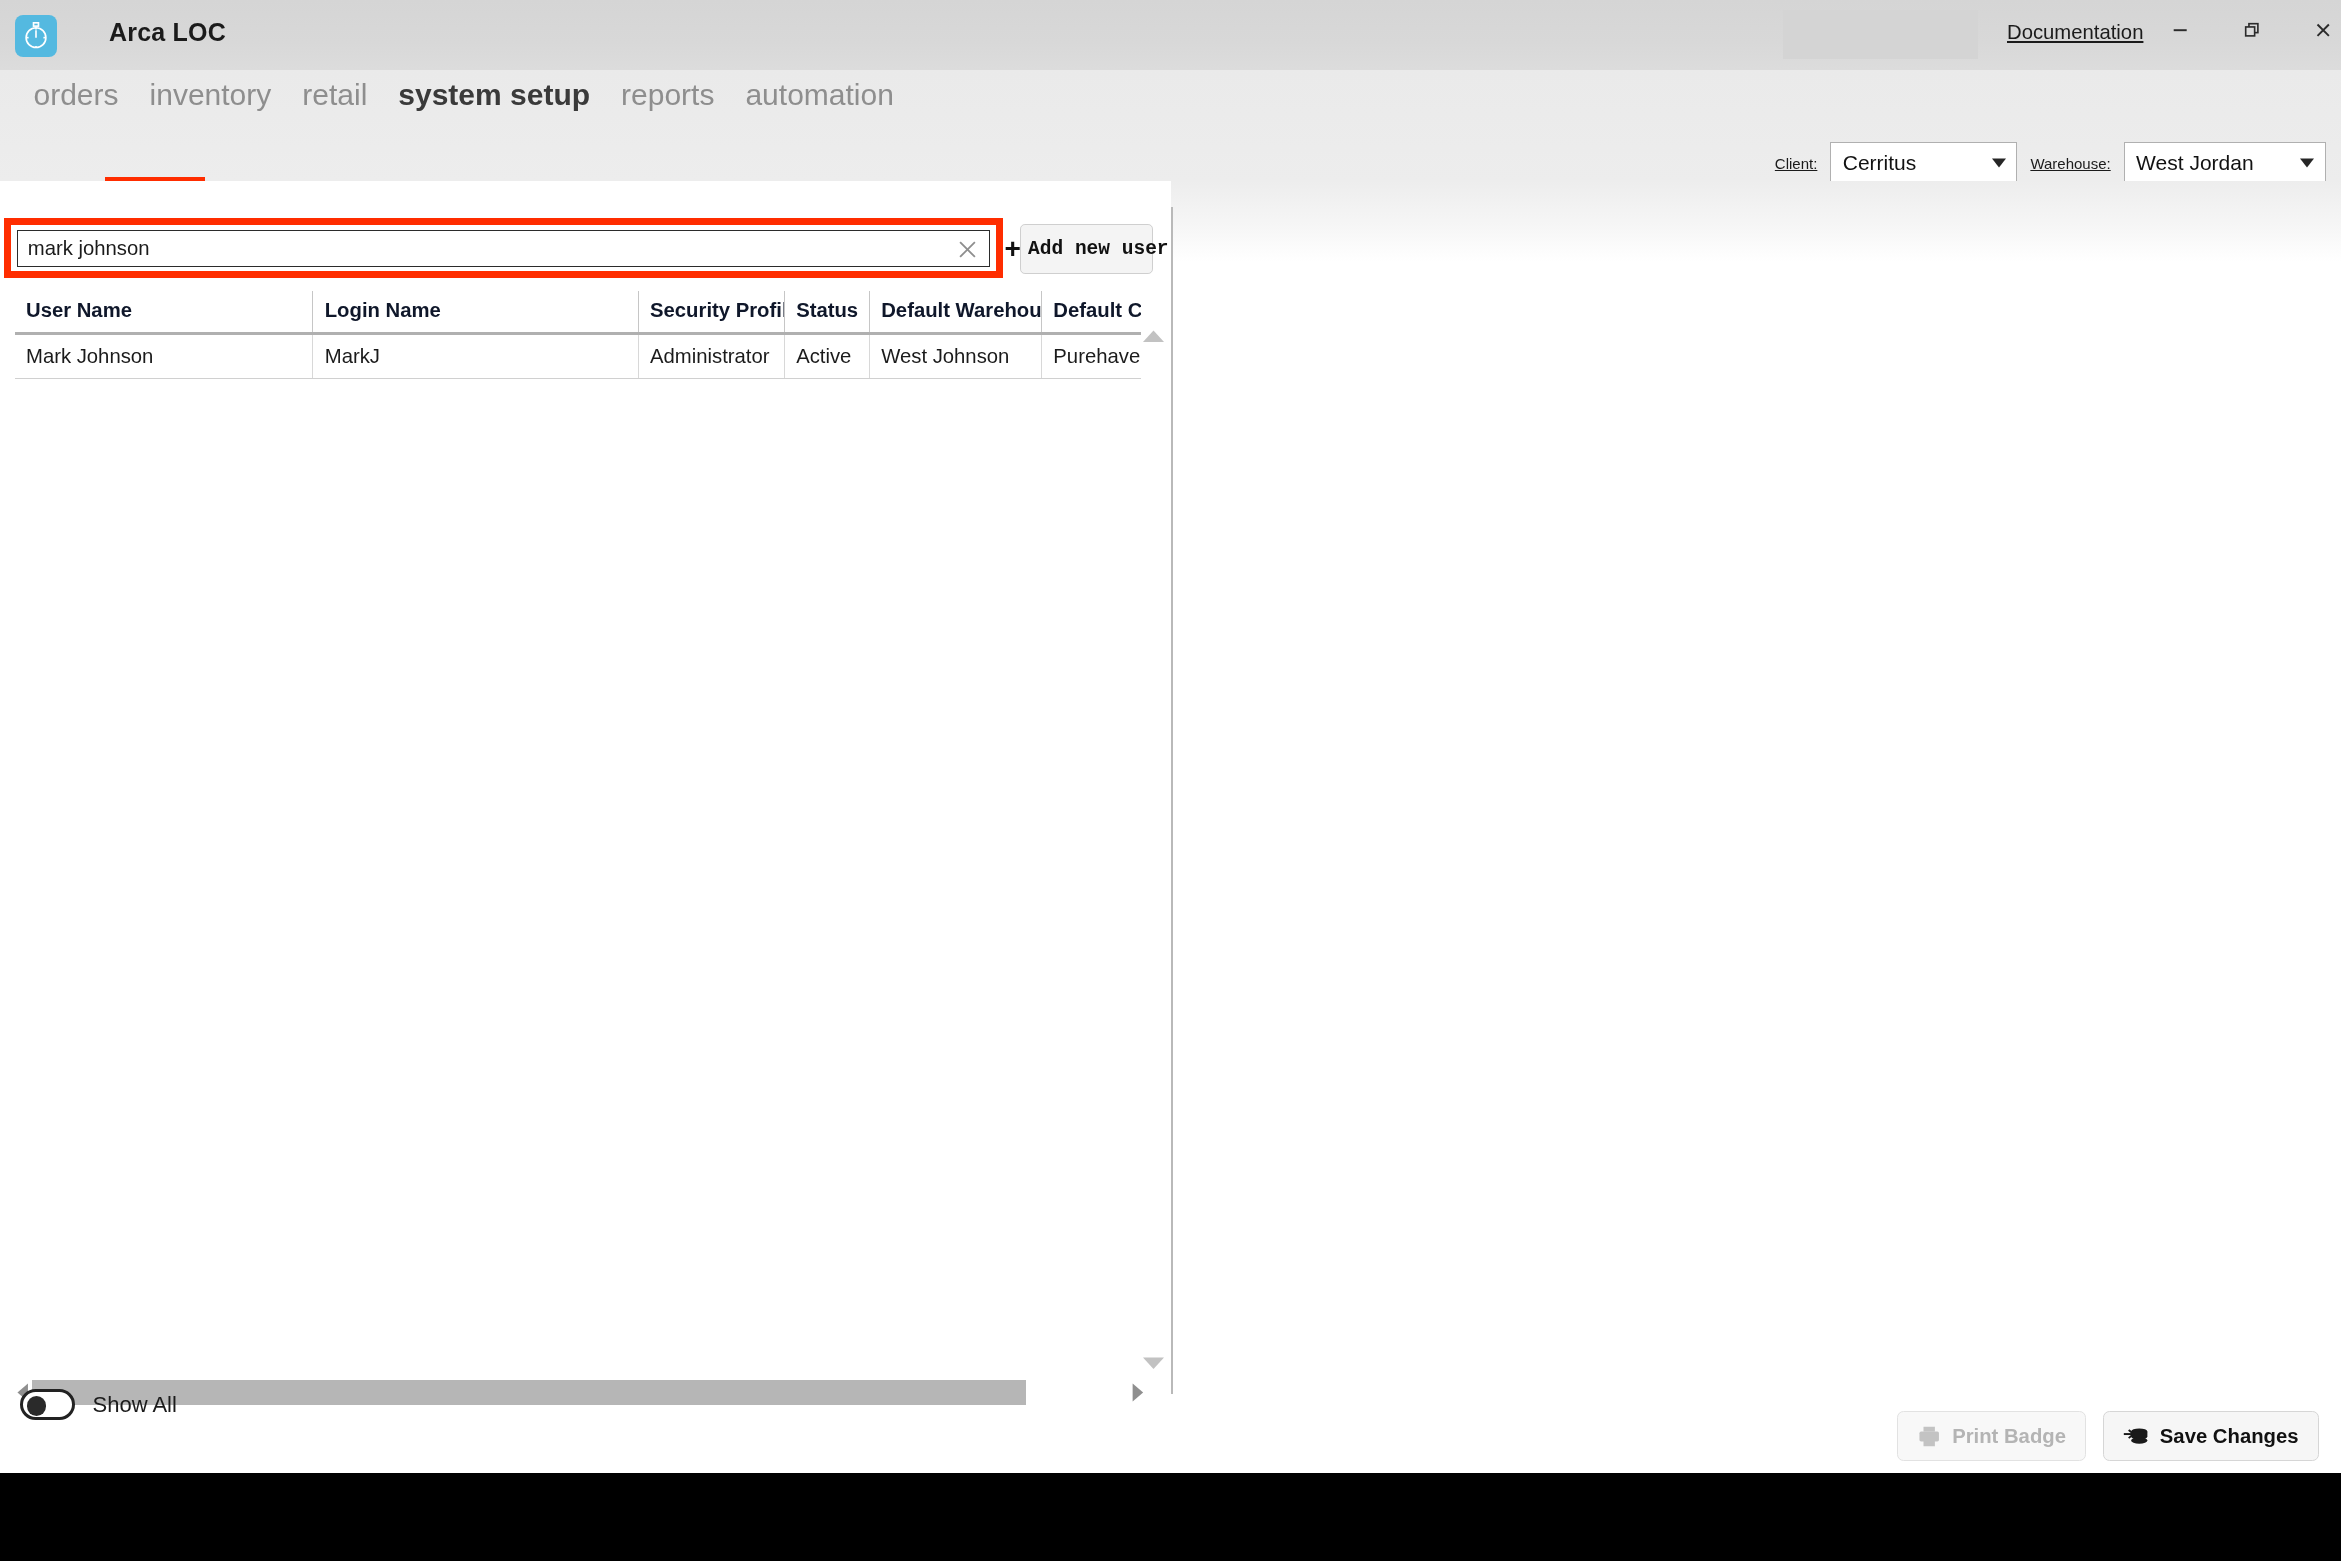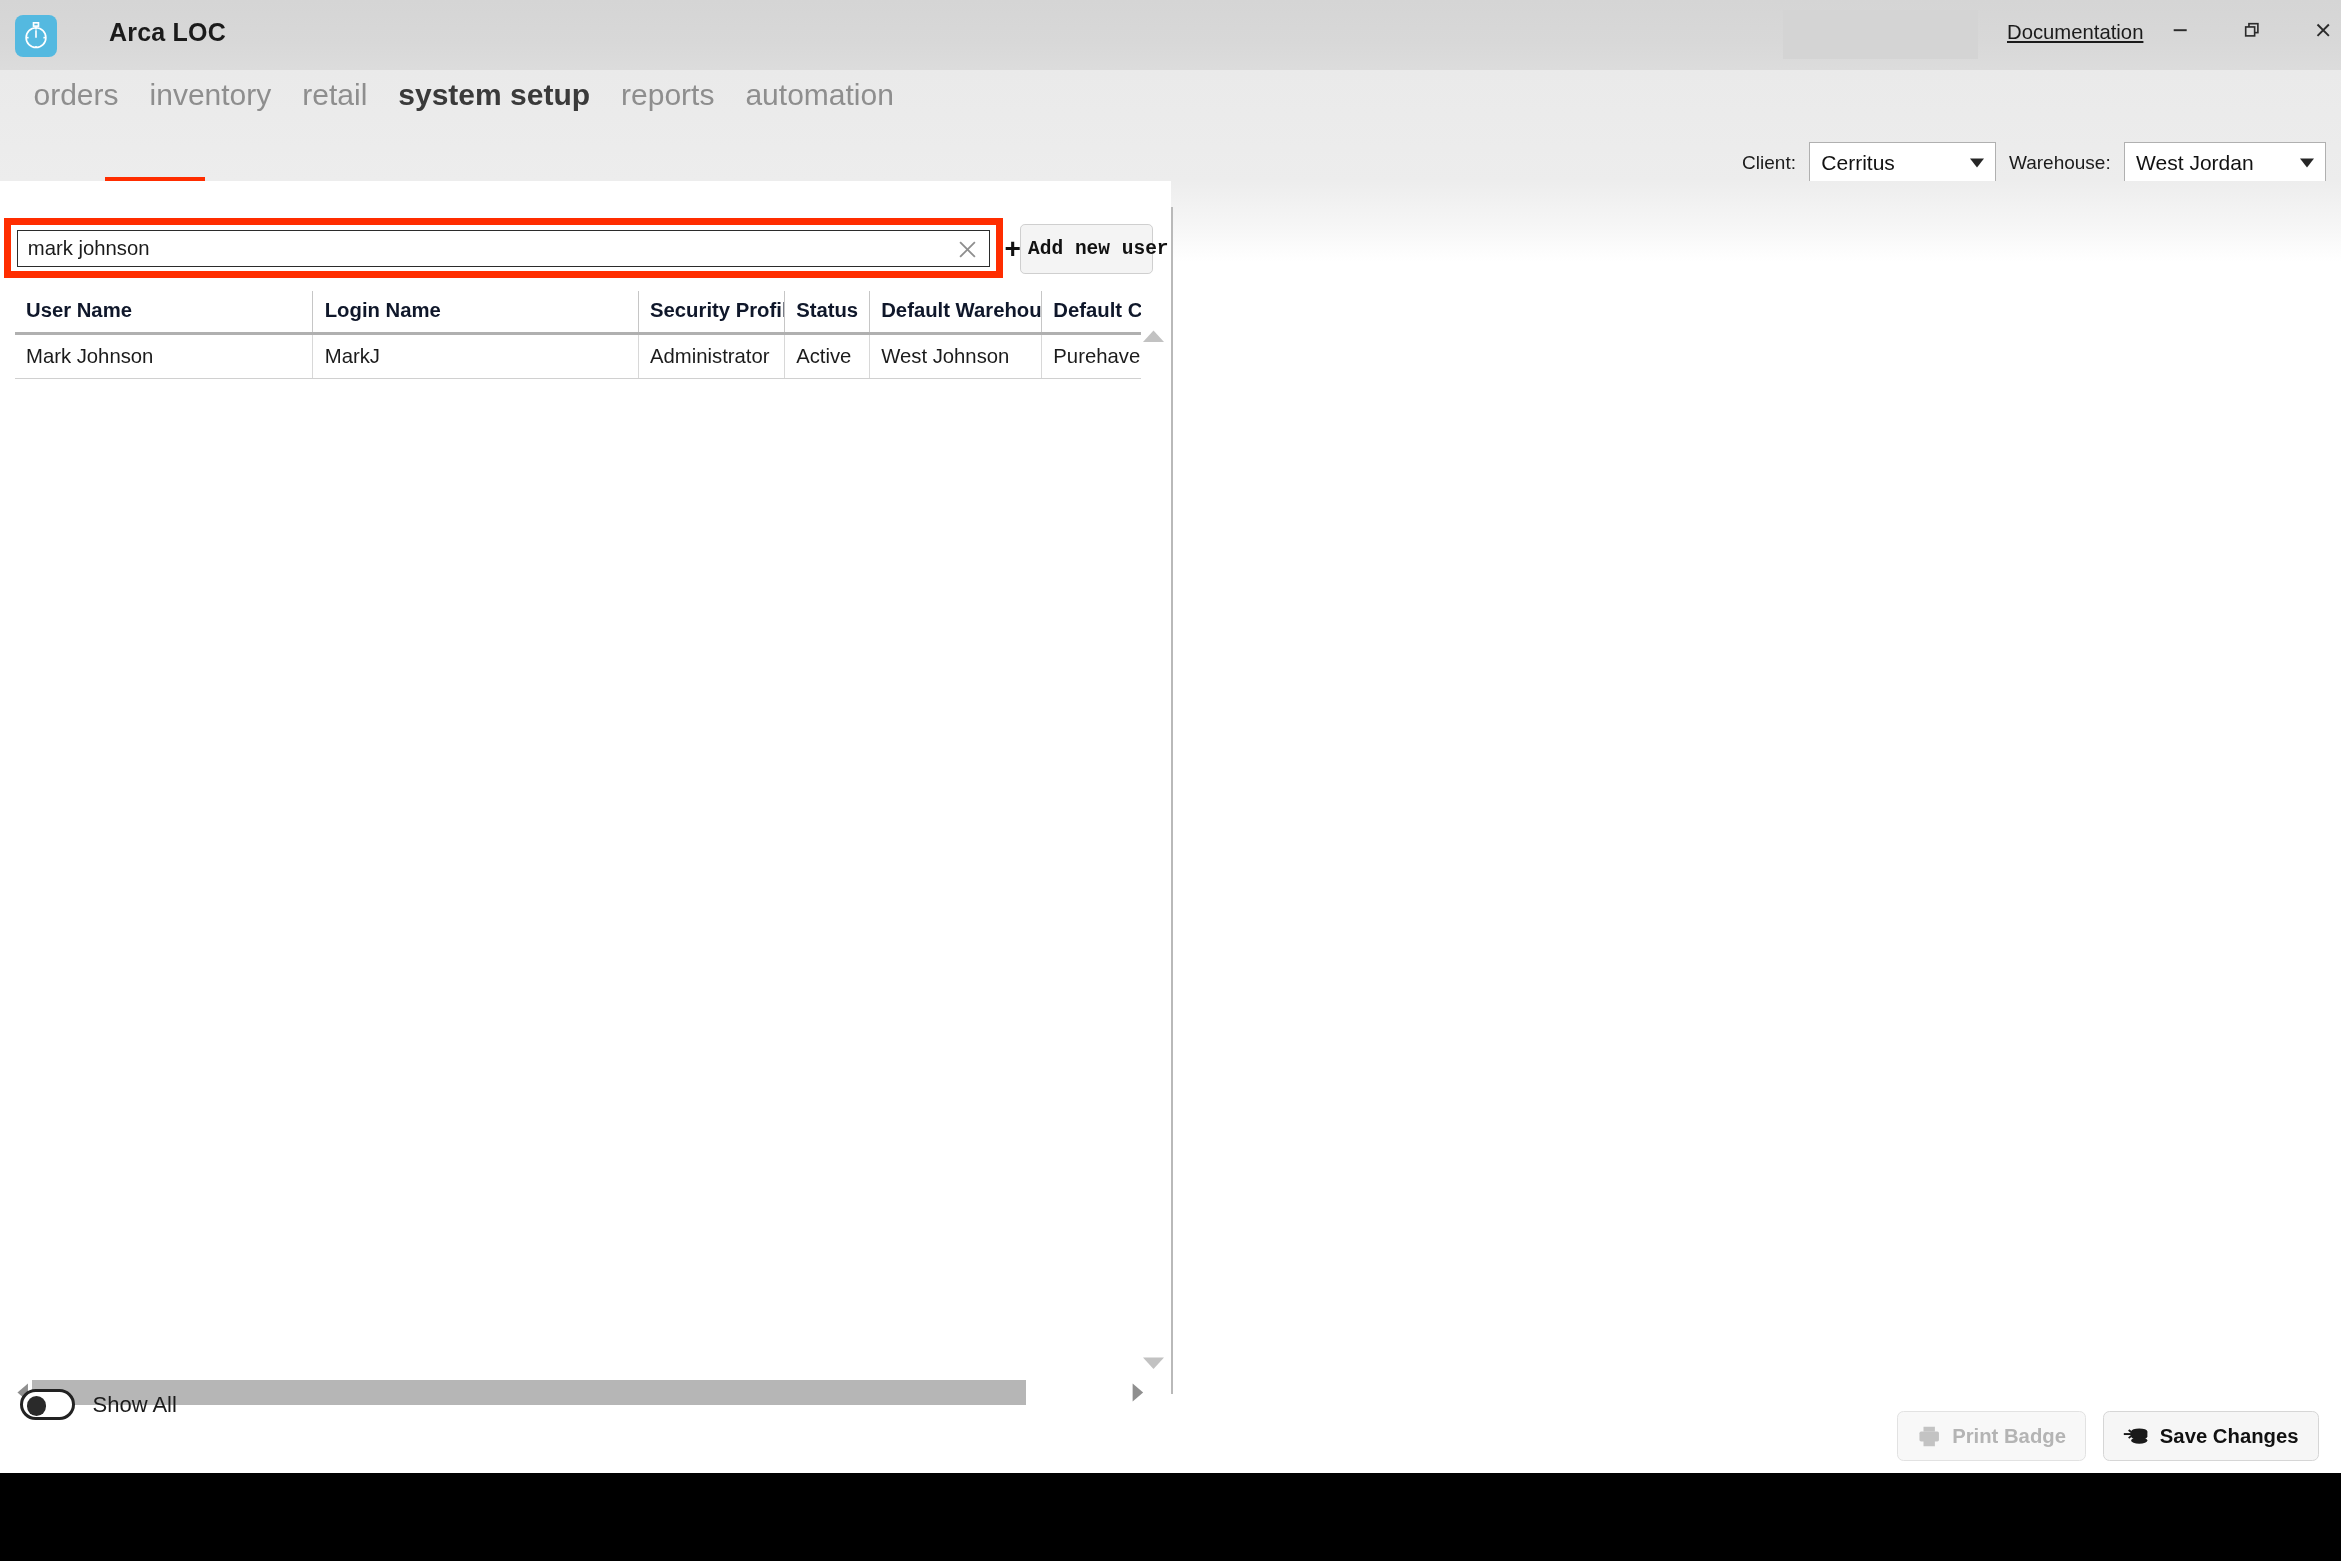--- a/index.html
+++ b/index.html
@@ -197,21 +197,21 @@
   .fbtn.disabled { border-color:#e2e2e2; background:#f8f8f8; cursor:default; }
   .fbtn.disabled .fl { color:#b4b4b4; }
 
   .blackbar {
     position:absolute; left:0; top:1473px; width:2342px; height:88px;
     background:#000000;
   }
 
   
   .sel-row { position:absolute; top:72px; right:16.3px; display:flex; align-items:center; gap:13px; }
-  .sel-label { font-size:19px; color:#1b1b1b; }
+  .sel-label { font-size:15px; color:#1b1b1b;text-decoration:underline; }
   .sel-box {
     height:42px; border:0.8px solid #b0b0b0; background:#ffffff;
     display:flex; align-items:center; position:relative; cursor:pointer;
   }
   .sel-box .sv { font-size:21px; color:#121212; padding-left:11.4px; }
   .sel-box .caret {
     position:absolute; right:10.6px; top:50%; transform:translateY(-50%);
     width:0; height:0; border-left:7.3px solid transparent; border-right:7.3px solid transparent;
     border-top:9px solid #262626;
   }

